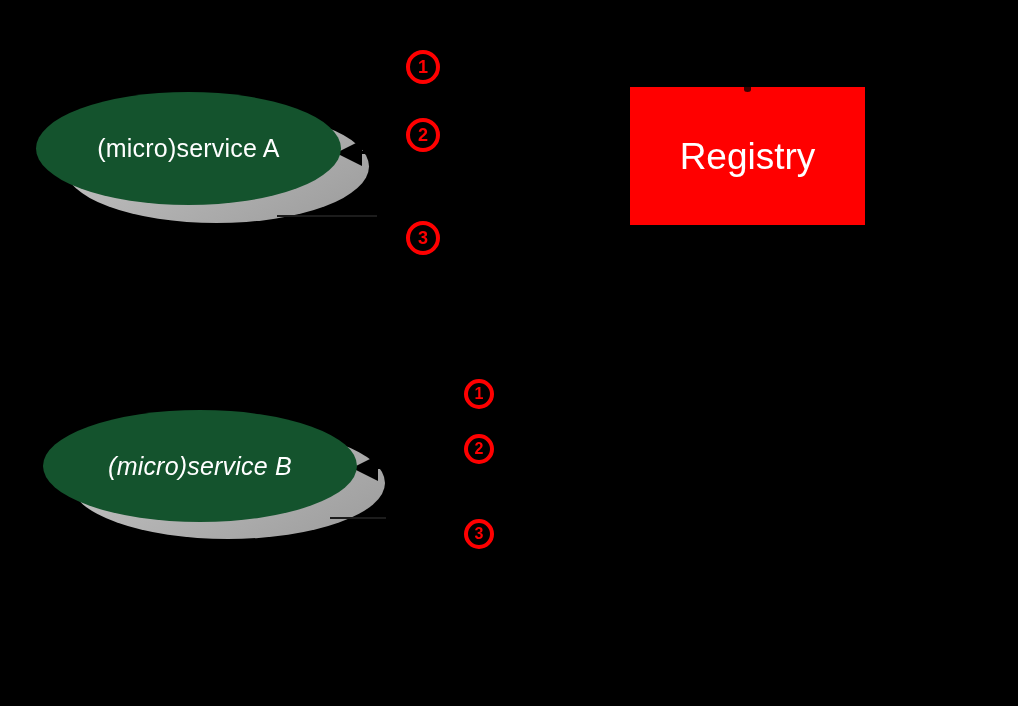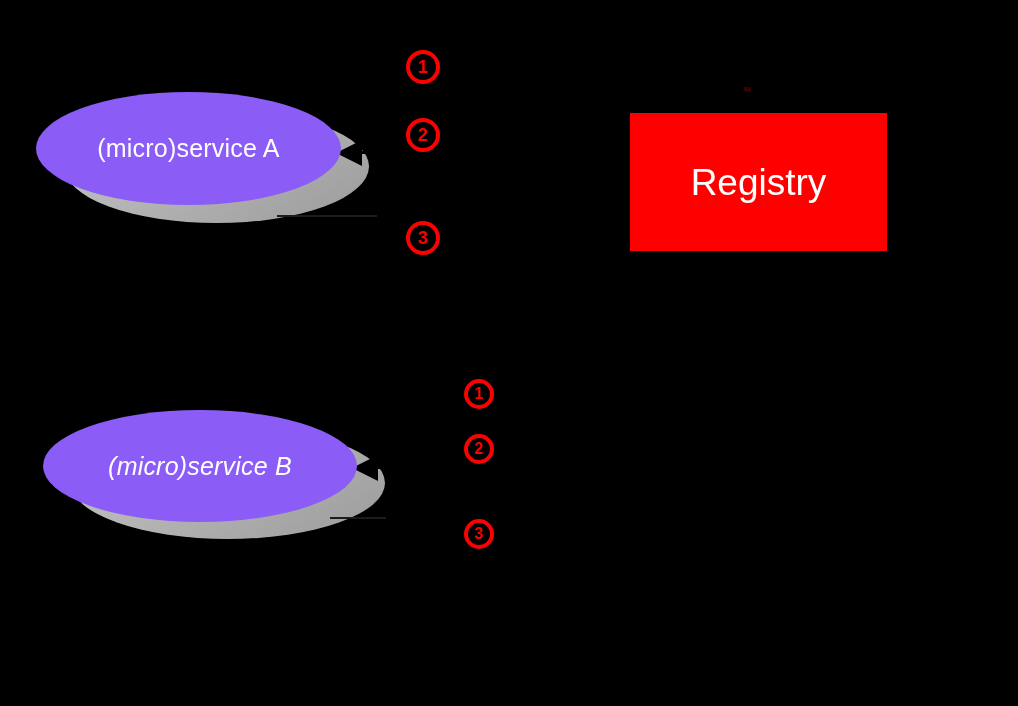--- a/index.html
+++ b/index.html
@@ -25,21 +25,21 @@
     position: absolute;
   }
   .service-shadow {
     position: absolute;
     border-radius: 50%;
     background: linear-gradient(150deg, #c9c9c9 0%, #b4b4b4 45%, #9b9b9b 100%);
   }
   .service-ellipse {
     position: absolute;
     border-radius: 50%;
-    background: #8b5cf6;
+    background: #14532d;
     display: flex;
     align-items: center;
     justify-content: center;
   }
   .service-label {
     color: #ffffff;
     font-size: 25px;
     font-weight: 400;
     letter-spacing: 0.2px;
     white-space: nowrap;
@@ -138,21 +138,21 @@
         <div class="service-shadow" style="left: 71px; top: 427px; width: 314px; height: 112px;"></div>
         <div class="arrow-notch-tail" style="left: 372px; top: 466px; width: 14px; height: 3px;"></div>
         <div class="arrow-notch" style="left: 352px; top: 455px;"></div>
         <div class="thin-line" style="left: 330px; top: 517px; width: 56px;"></div>
         <div class="service-ellipse" style="left: 43px; top: 410px; width: 314px; height: 112px; font-style: italic;">
           <span class="service-label">(micro)service B</span>
         </div>
       </div>
     </div>
 
-  <div class="registry-box" id="registry-box" style="left: 630px; top: 87px; width: 257px; height: 138px; margin-top: 26px;">
+  <div class="registry-box" id="registry-box" style="left: 630px; top: 87px; width: 235px; height: 138px;">
     <span class="registry-label">Registry</span>
   </div>
   <div class="registry-notch" id="registry-notch" style="left: 744px; top: 87px;"></div>
 
   <div id="markers-layer">
       <div class="step-marker big" style="left: 406px; top: 50px;">1</div>
       <div class="step-marker big" style="left: 406px; top: 118px;">2</div>
       <div class="step-marker big" style="left: 406px; top: 221px;">3</div>
       <div class="step-marker small" style="left: 464px; top: 379px;">1</div>
       <div class="step-marker small" style="left: 464px; top: 434px;">2</div>

